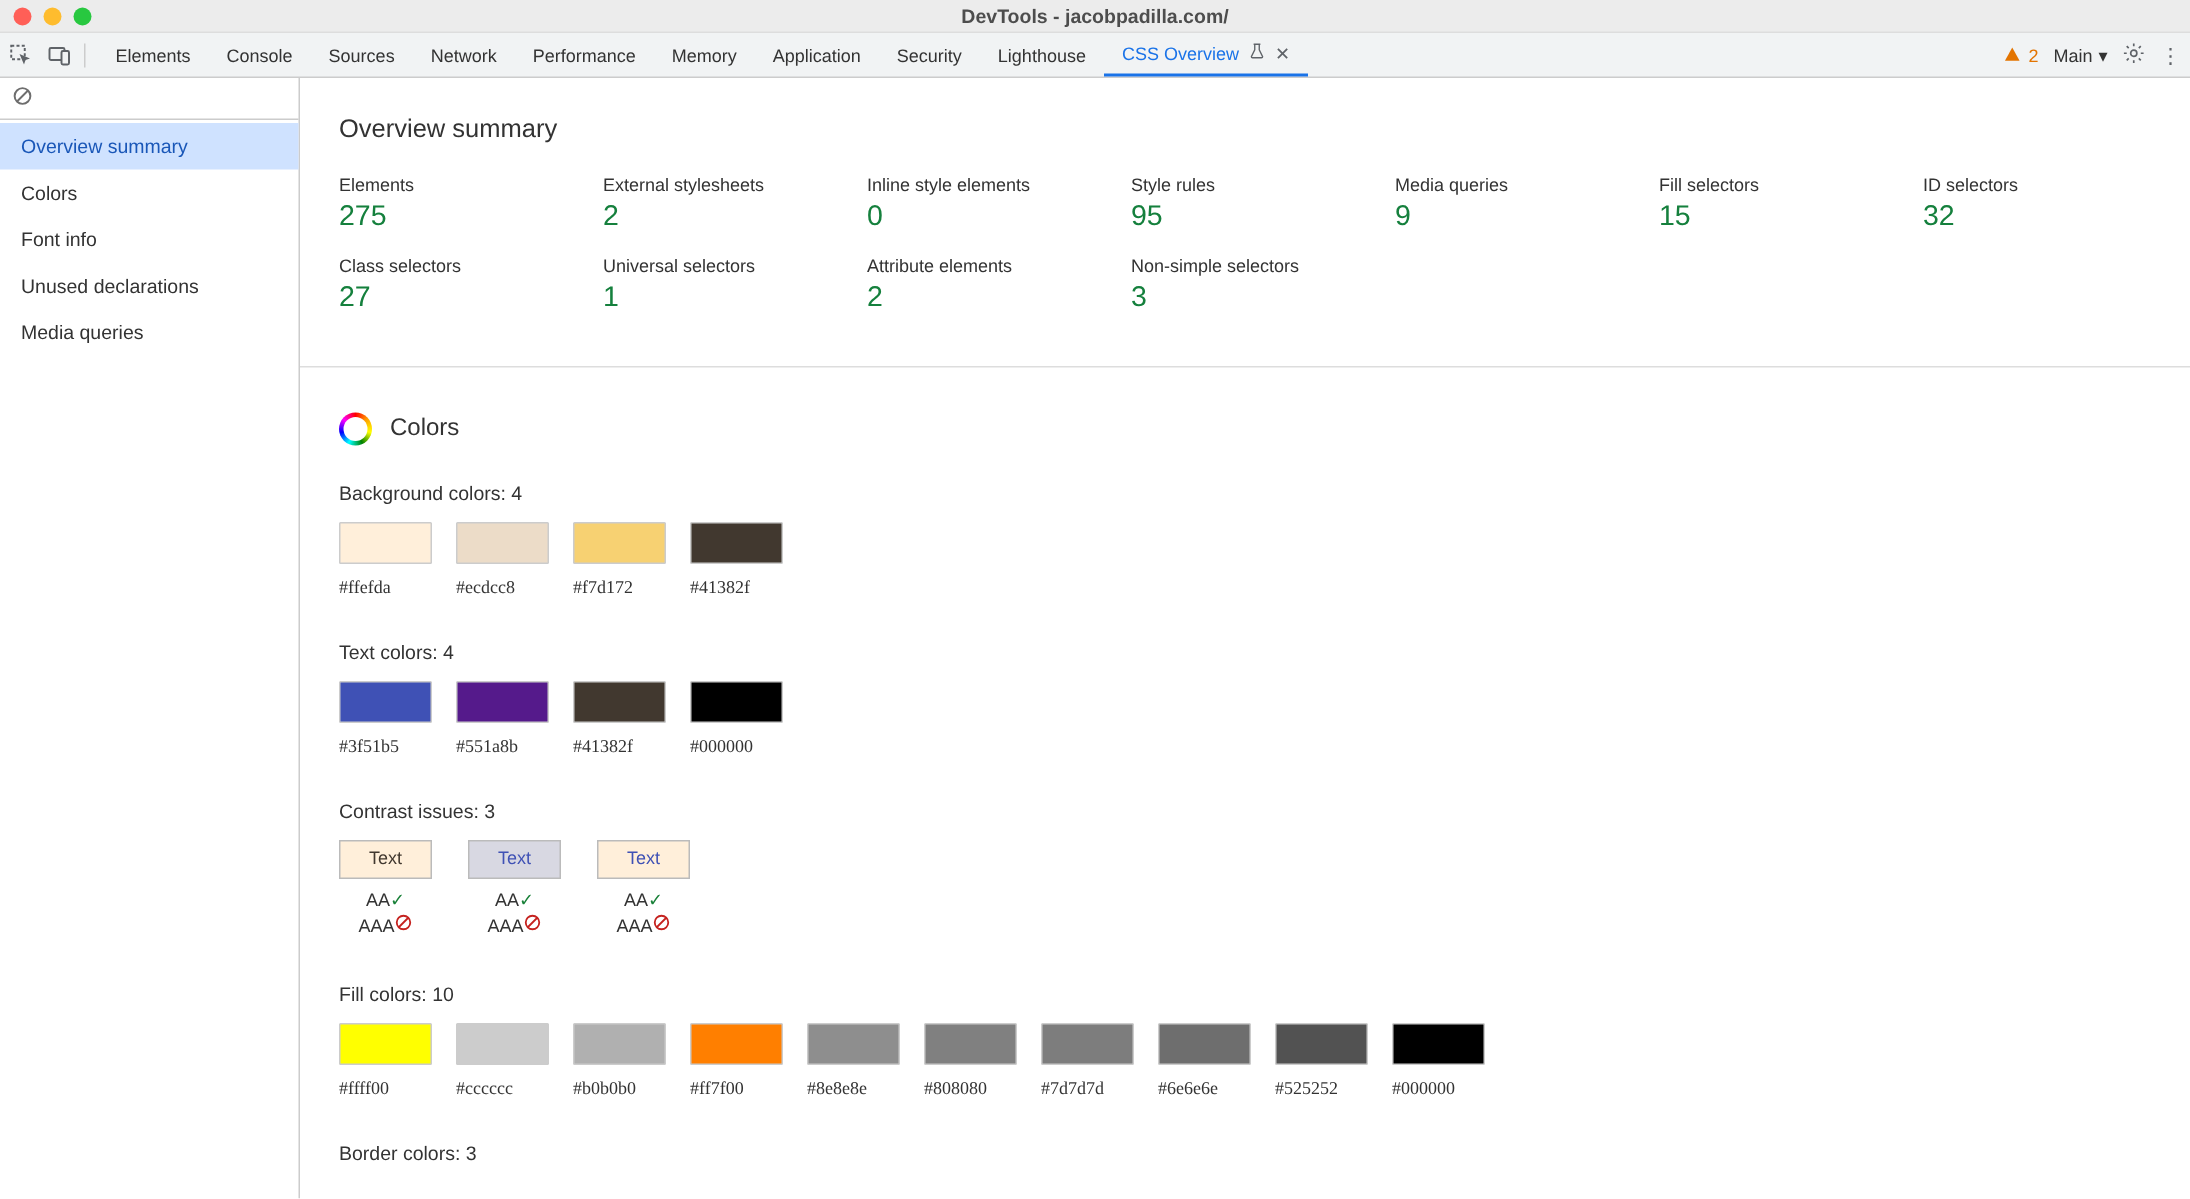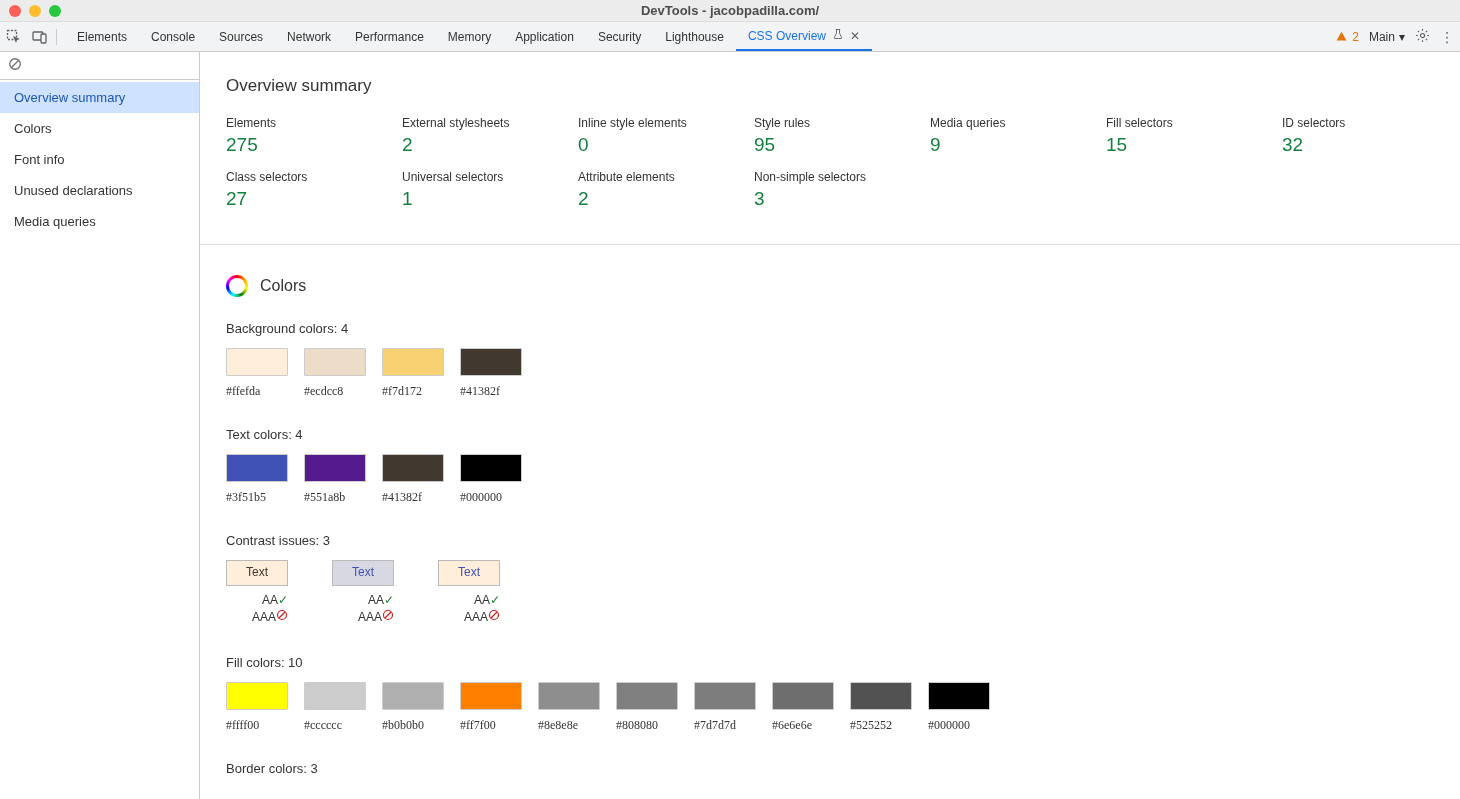--- a/index.html
+++ b/index.html
@@ -50,24 +50,24 @@
   .rainbow-ring::after { content: ''; position: absolute; inset: 3px; background: #fff; border-radius: 50%; }
   .colors-header h2 { font-size: 16px; font-weight: 400; }
 
   .color-section { margin-bottom: 28px; }
   .color-section-title { font-size: 13px; margin-bottom: 12px; }
   .swatch-row { display: flex; gap: 16px; flex-wrap: wrap; font-family: Liberation Serif, serif; }
   .swatch-item { width: 62px; }
   .swatch { width: 62px; height: 28px; border: 1px solid #ccc; margin-bottom: 8px; border-radius: 1px; }
   .swatch-label { font-size: 12px; color: #333; }
 
-  .contrast-row { display: flex; gap: 44px; }
+  .contrast-row { display: flex; gap: 24px; }
   .contrast-item { width: 62px; font-size: 12px; line-height: 1.45; }
   .contrast-sample { width: 62px; height: 26px; border: 1px solid #bbb; margin-bottom: 6px; display: flex; align-items: center; justify-content: center; font-size: 12px; }
-  .rat-line { display: flex; justify-content: flex-end; align-items: center; }
+  .rat-line { display: flex; justify-content: center; align-items: center; }
   .check { color: #188038; font-size: 12px; }
   .nope { color: #c5221f; font-size: 12px; }
 </style>
 </head>
 <body>
 
 <div class="titlebar">
   <div class="traffic">
     <div class="dot red"></div>
     <div class="dot yellow"></div>

